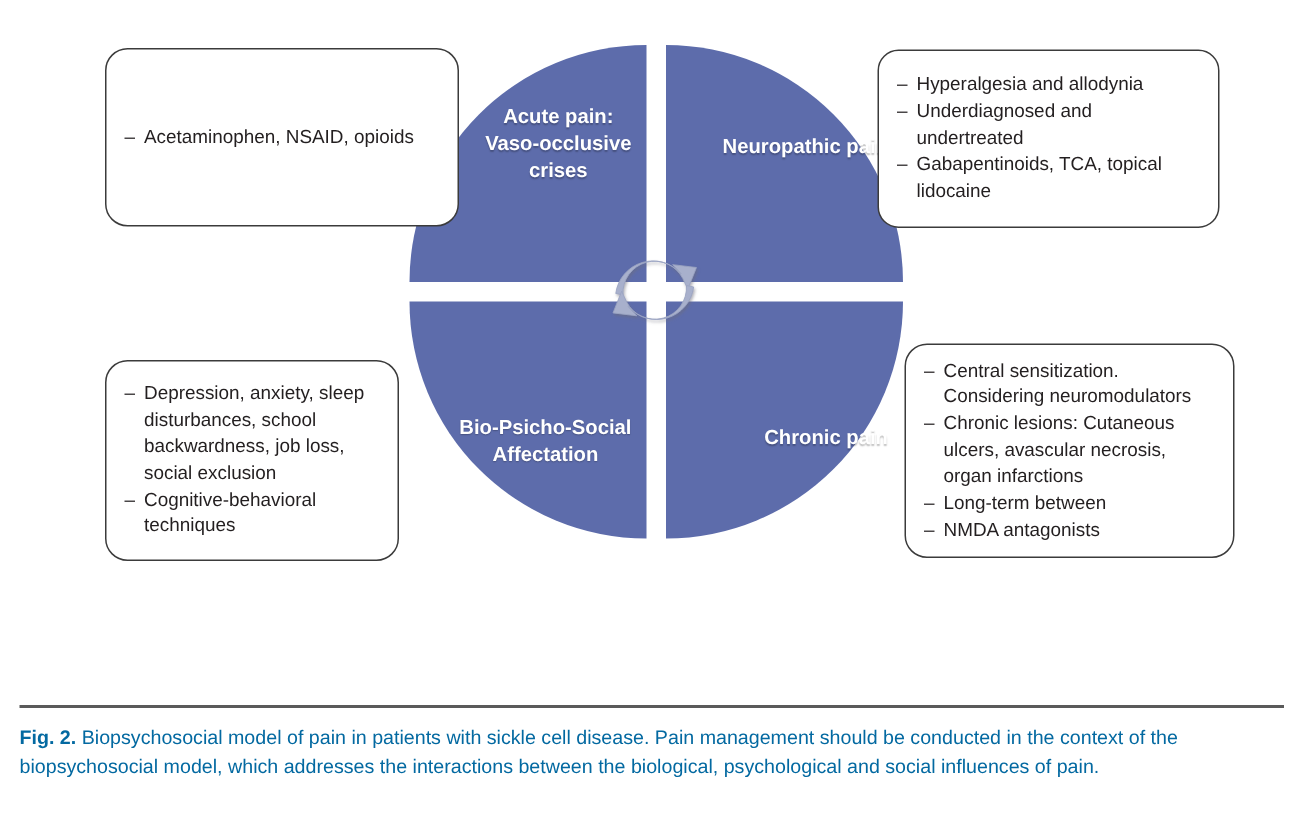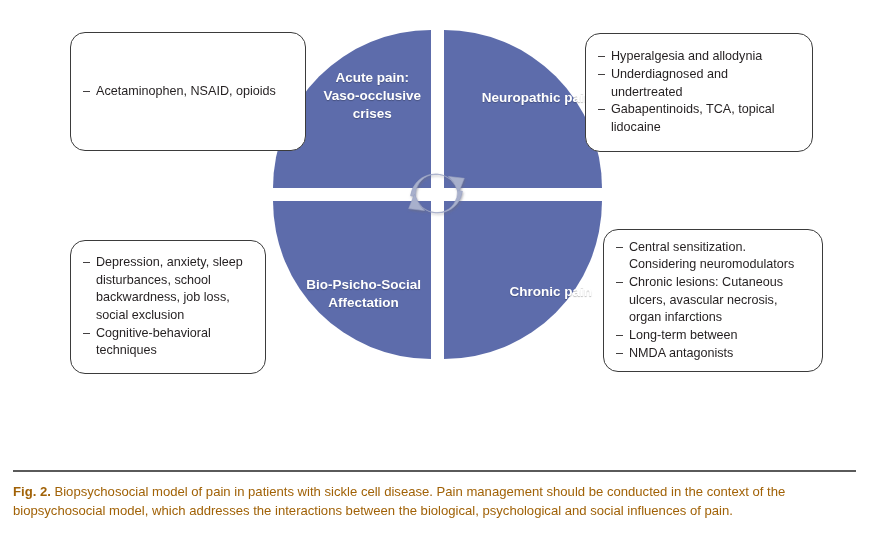--- a/index.html
+++ b/index.html
@@ -108,21 +108,21 @@
     margin: 0;
   }
   .callout li::before {
     content: "\2013";
     position: absolute;
     left: 0;
     top: 0;
   }
 
   #box-tl { left: 70px;  top: 32px;  width: 236px; height: 119px; }
-  #box-tr { left: 585px; top: 33px;  width: 228px; height: 119px; }
+  #box-tr { left: 585px; top: 33px;  width: 228px; height: 119px; border-radius: 14px; }
   #box-bl { left: 70px;  top: 240px; width: 196px; height: 134px; }
   #box-br { left: 603px; top: 229px; width: 220px; height: 143px; }
 
   
   #footnote {
     position: absolute;
     left: 0;
     top: 419px;
     width: 869px;
     text-align: center;
@@ -139,21 +139,21 @@
     height: 2px;
     background: #5a5a5a;
   }
   #caption {
     position: absolute;
     left: 13px;
     top: 483px;
     width: 843px;
     font-size: 13.1px;
     line-height: 1.42;
-    color: #a16207;
+    color: #0369a1;
     text-align: left;
   }
   #caption b { font-weight: bold; }
 </style>
 </head>
 <body>
 
 <div id="figure-canvas">
 
   <div id="wheel">

